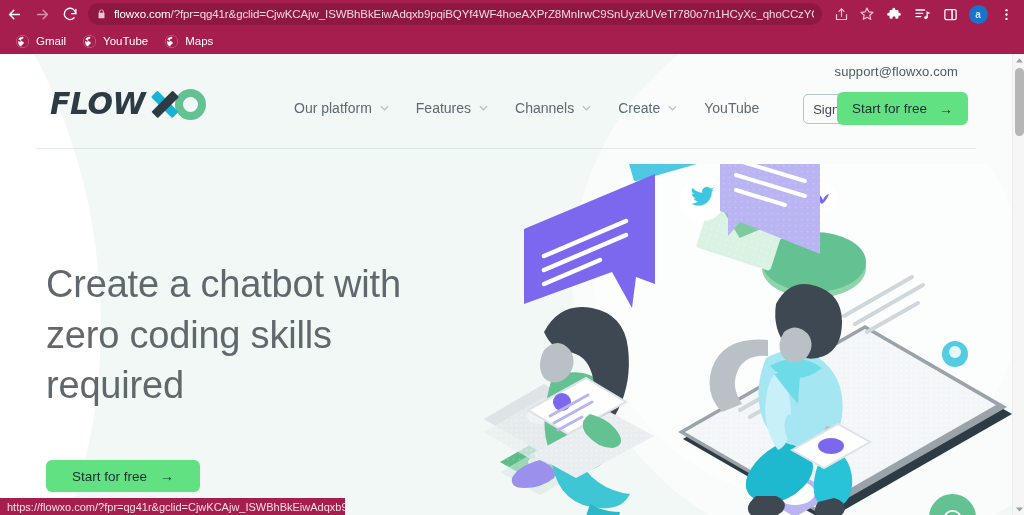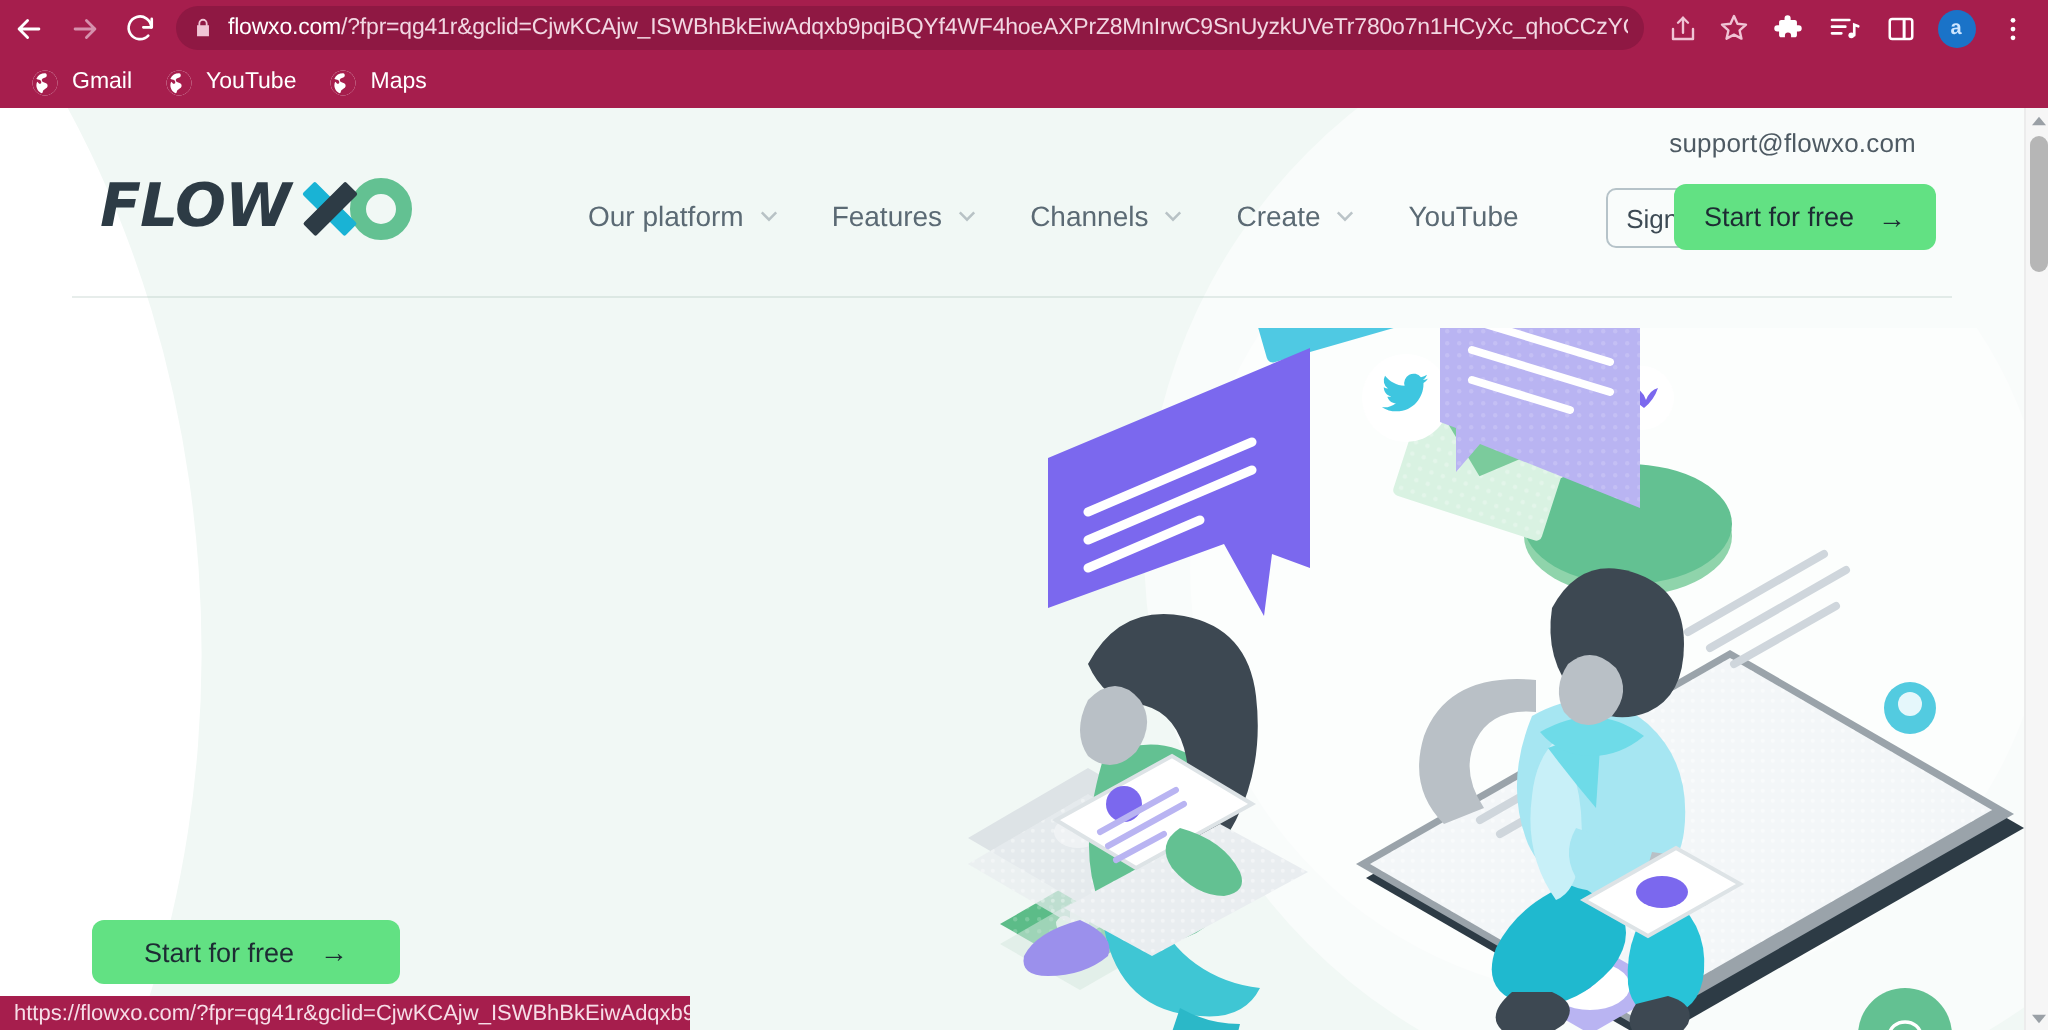--- a/index.html
+++ b/index.html
@@ -520,20 +520,21 @@
     </nav>
 
     <button id="signin-button">Sign in</button>
 
     <button id="start-free-header">
       <span>Start for free</span>
       <span class="arrow-glyph">→</span>
     </button>
   </div>
 
+  <h1 id="hero-headline">Create a chatbot with zero coding skills required</h1>
 
   <button id="start-free-hero">
     <span>Start for free</span>
     <span class="arrow-glyph">→</span>
   </button>
 
   <div id="chat-widget">
     <svg width="22" height="22" viewBox="0 0 24 24" fill="none" stroke="#ffffff" stroke-width="1.9" stroke-linecap="round" stroke-linejoin="round">
       <path d="M20 11.5c0 4-3.8 7.2-8.5 7.2-.9 0-1.8-.1-2.6-.3L4 20.5l1.4-3.6A6.9 6.9 0 013 11.5C3 7.5 6.8 4.3 11.5 4.3S20 7.5 20 11.5z"></path>
     </svg>

